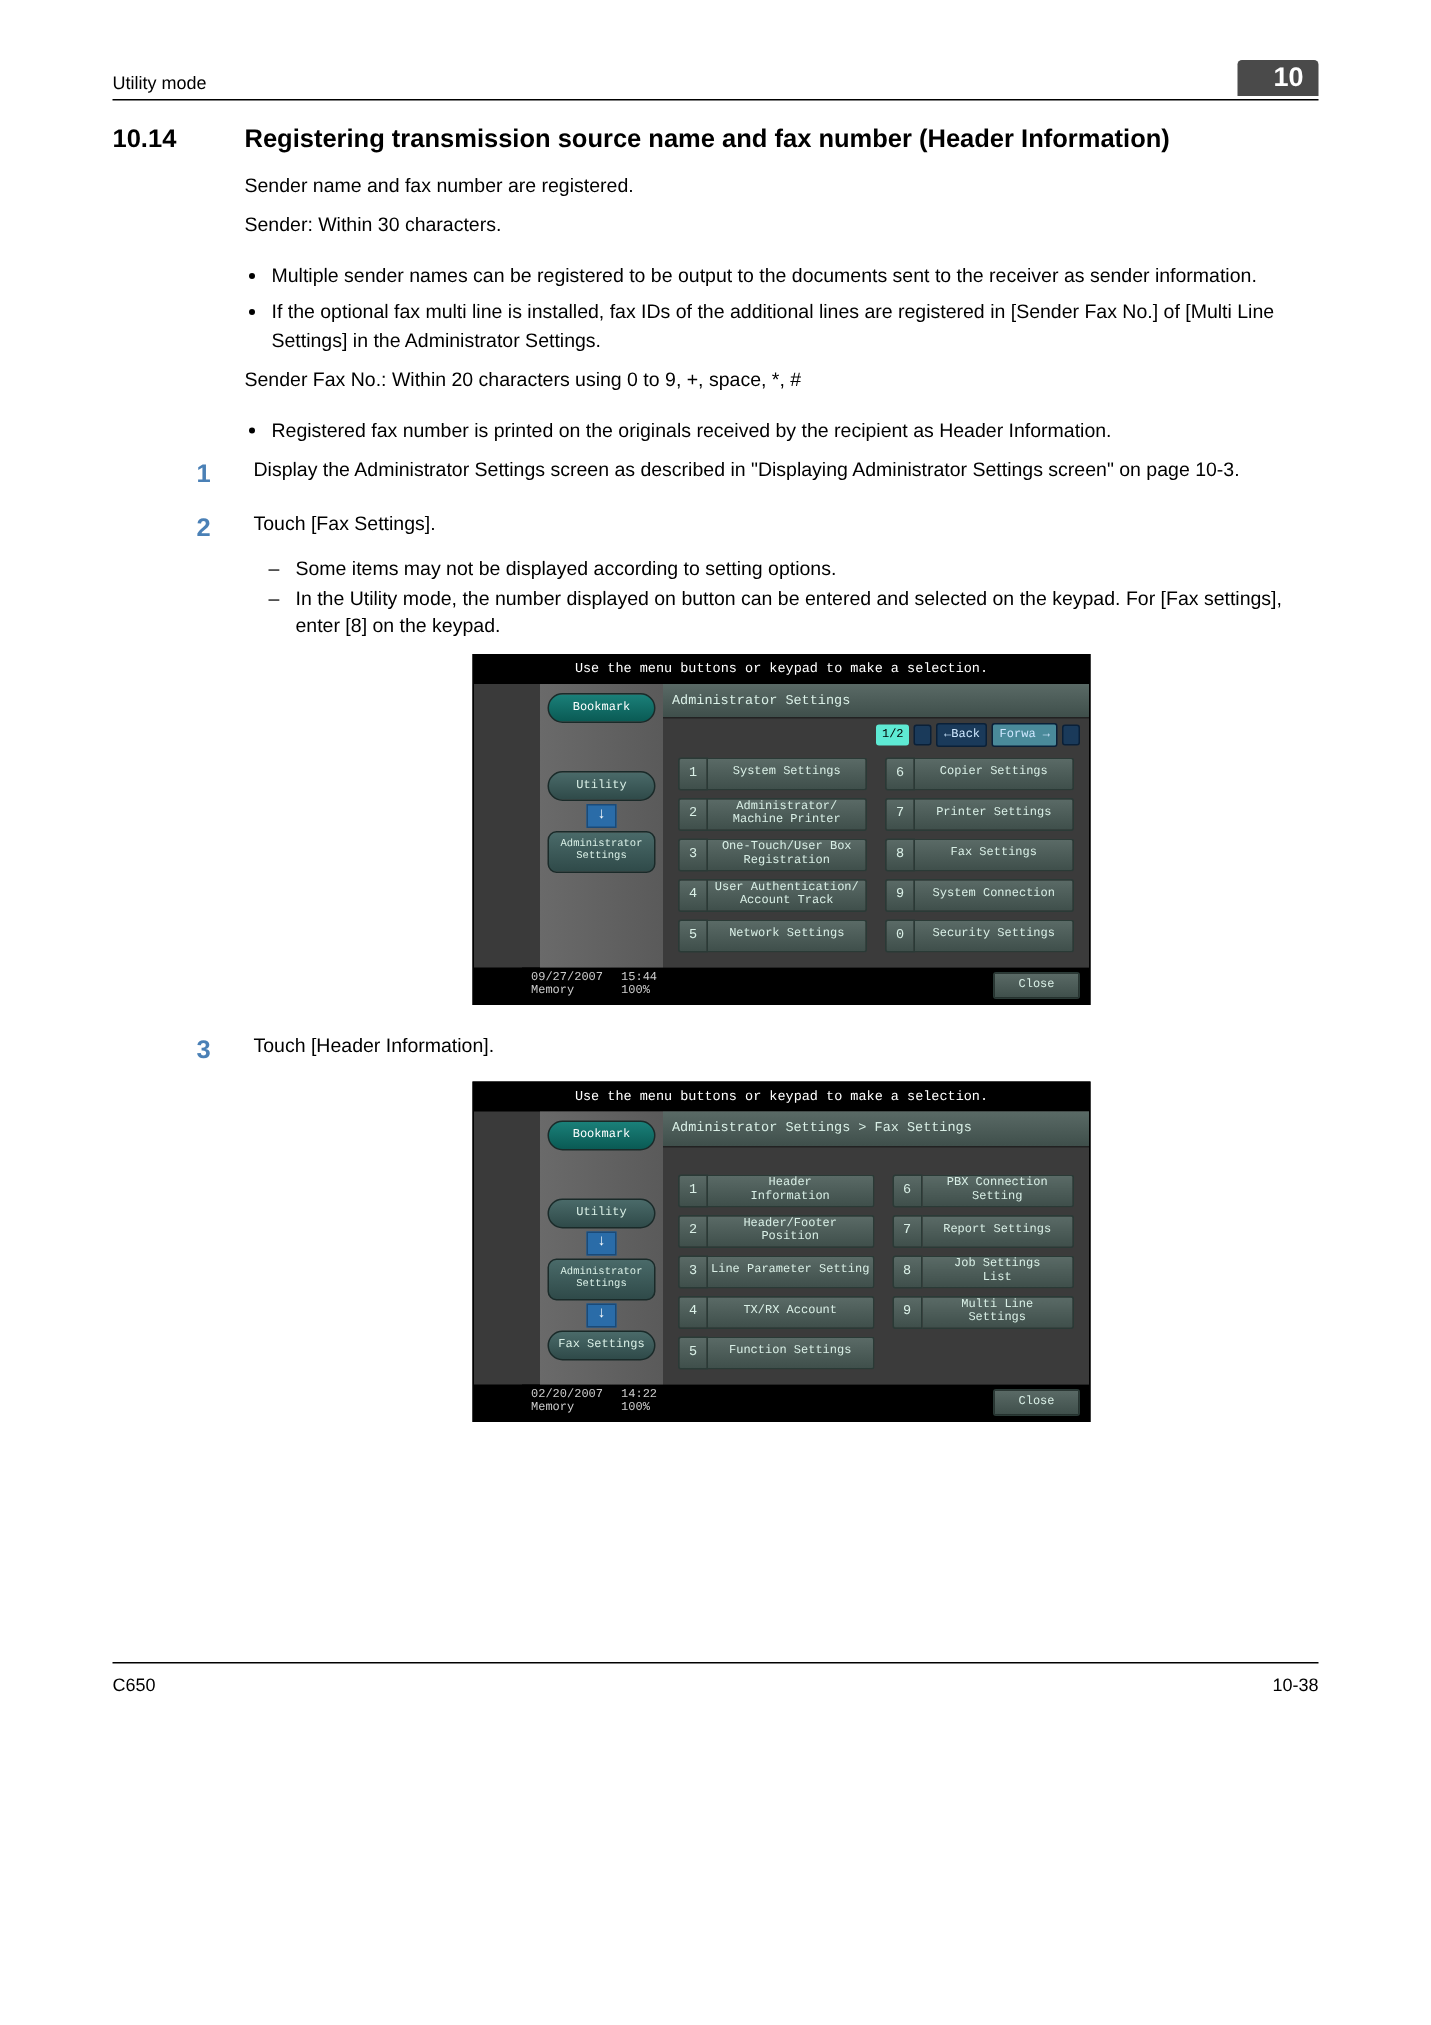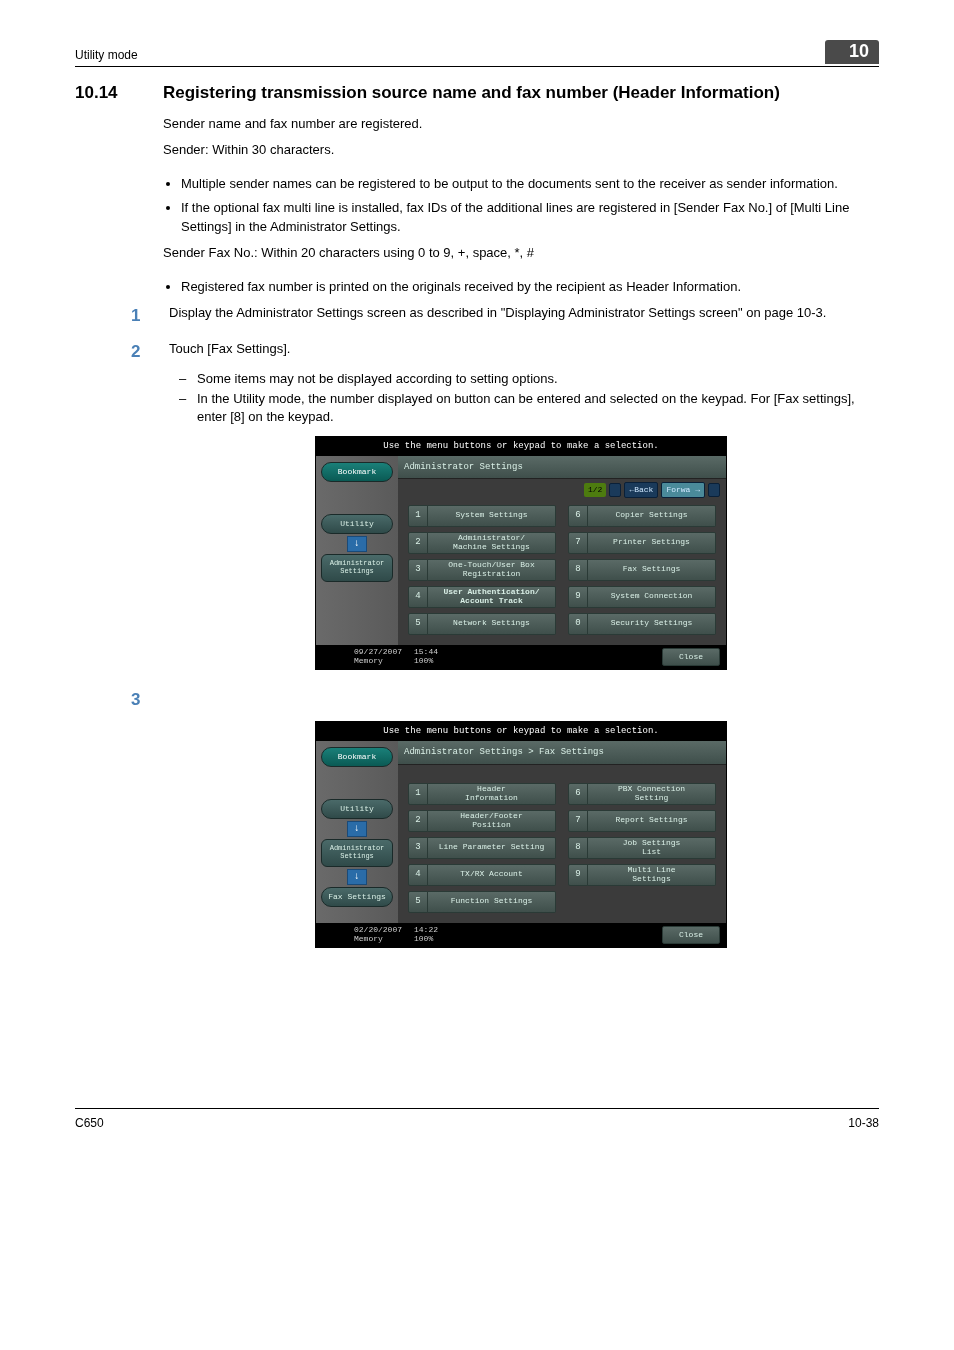--- a/index.html
+++ b/index.html
@@ -128,20 +128,21 @@
   }
   .side-col {
     width: 82px;
     background: linear-gradient(to right, #6a6a6a, #5a5a5a);
     padding: 6px 5px;
     box-sizing: border-box;
     display: flex;
     flex-direction: column;
     align-items: center;
     gap: 4px;
+    margin-left: 44px;
   }
   .side-btn {
     width: 72px;
     height: 20px;
     border-radius: 10px;
     background: linear-gradient(#4a6a69, #2f4a49);
     border: 1px solid #1a2a29;
     color: #d9efe6;
     font-size: 8px;
     display: flex;
@@ -189,21 +190,21 @@
   .paging {
     display: flex;
     justify-content: flex-end;
     align-items: center;
     gap: 3px;
     padding: 3px 6px;
     font-size: 8px;
     color: #ccc;
   }
   .page-chip {
-    background: #4d7c0f;
+    background: #5eead4;
     color: #000;
     padding: 1px 4px;
     border-radius: 2px;
     font-size: 8px;
   }
   .nav-btn {
     background: #1a3a5a;
     color: #cfe8ff;
     padding: 1px 4px;
     border-radius: 2px;
@@ -367,38 +368,38 @@
                 <div class="menu-num">1</div>
                 <div class="menu-btn" style="white-space:pre;">System Settings</div>
               </div>
             <div class="menu-item">
                 <div class="menu-num">6</div>
                 <div class="menu-btn" style="white-space:pre;">Copier Settings</div>
               </div>
             <div class="menu-item">
                 <div class="menu-num">2</div>
                 <div class="menu-btn" style="white-space:pre;">Administrator/
-Machine Settings</div>
+Machine Printer</div>
               </div>
             <div class="menu-item">
                 <div class="menu-num">7</div>
                 <div class="menu-btn" style="white-space:pre;">Printer Settings</div>
               </div>
             <div class="menu-item">
                 <div class="menu-num">3</div>
                 <div class="menu-btn" style="white-space:pre;">One-Touch/User Box
 Registration</div>
               </div>
             <div class="menu-item">
                 <div class="menu-num">8</div>
                 <div class="menu-btn" style="white-space:pre;">Fax Settings</div>
               </div>
             <div class="menu-item">
                 <div class="menu-num">4</div>
-                <div class="menu-btn" style="white-space:pre;font-weight:bold;">User Authentication/
+                <div class="menu-btn" style="white-space:pre;">User Authentication/
 Account Track</div>
               </div>
             <div class="menu-item">
                 <div class="menu-num">9</div>
                 <div class="menu-btn" style="white-space:pre;">System Connection</div>
               </div>
             <div class="menu-item">
                 <div class="menu-num">5</div>
                 <div class="menu-btn" style="white-space:pre;">Network Settings</div>
               </div>
@@ -419,20 +420,21 @@
             <span>15:44</span>
             <span>100%</span>
           </span>
         </div>
         <div class="close-btn">Close</div>
       </div>
     </div>
 
     <div class="step">
       <div class="step-num">3</div>
+      <div class="step-text">Touch [Header Information].</div>
     </div>
 
     <div class="device">
       <div class="device-top">Use the menu buttons or keypad to make a selection.</div>
       <div class="device-body">
         <div class="side-col">
           <div class="side-btn bookmark">Bookmark</div>
           <div style="height:24px;"></div>
           <div class="side-btn">Utility</div>
           <div class="side-arrow">↓</div>

